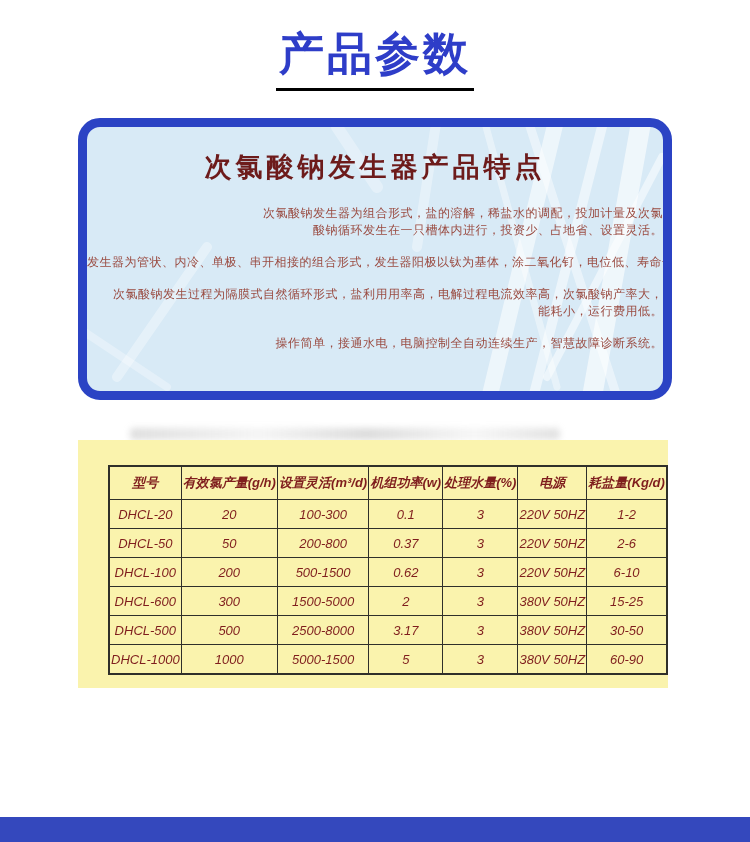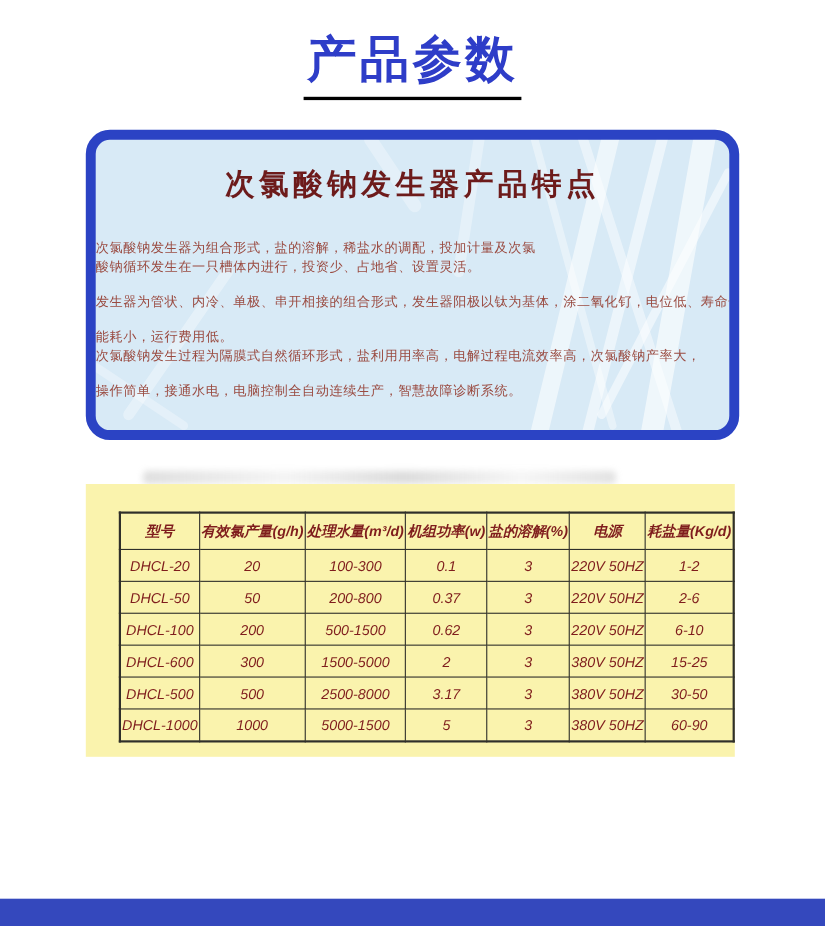--- a/index.html
+++ b/index.html
@@ -28,24 +28,24 @@
     background:#D8EAF6;
     overflow:hidden;
   }
   .streaks{position:absolute;right:0;top:0;width:100%;height:100%;pointer-events:none;}
   .features-inner{position:relative;z-index:2;padding-top:22px;}
   .features-heading{
     text-align:center;
     font-size:27px;font-weight:bold;color:#6D1B1B;
     letter-spacing:4px;
     font-family:"DejaVu Serif","Liberation Serif", serif;
-    margin-bottom:32px;
+    margin-bottom:20px;
   }
   .para{
-    text-align:left;color:#9A4B41;font-size:12px;line-height:17px;
+    text-align:right;color:#9A4B41;font-size:12px;line-height:17px;
     margin-bottom:15px;letter-spacing:0.5px;white-space:nowrap;
   }
   
   .ghost-artifact{
     position:absolute;left:130px;top:428px;width:430px;height:12px;
     background:linear-gradient(90deg,
       rgba(140,140,140,0.28), rgba(170,170,170,0.12) 30%,
       rgba(140,140,140,0.3) 55%, rgba(170,170,170,0.1) 80%,
       rgba(140,140,140,0.25));
     filter:blur(3px);border-radius:4px;
@@ -109,22 +109,22 @@
     <div class="features-heading">次氯酸钠发生器产品特点</div>
     <div>
         <div class="para">
           <div>次氯酸钠发生器为组合形式，盐的溶解，稀盐水的调配，投加计量及次氯</div>
           <div>酸钠循环发生在一只槽体内进行，投资少、占地省、设置灵活。</div>
         </div>
         <div class="para">
           <div>发生器为管状、内冷、单极、串开相接的组合形式，发生器阳极以钛为基体，涂二氧化钌，电位低、寿命长。</div>
         </div>
         <div class="para">
+          <div>次氯酸钠发生过程为隔膜式自然循环形式，盐利用用率高，电解过程电流效率高，次氯酸钠产率大，</div>
           <div>能耗小，运行费用低。</div>
-          <div>次氯酸钠发生过程为隔膜式自然循环形式，盐利用用率高，电解过程电流效率高，次氯酸钠产率大，</div>
         </div>
         <div class="para">
           <div>操作简单，接通水电，电脑控制全自动连续生产，智慧故障诊断系统。</div>
         </div>
       </div>
   </div>
 </div>
 
 <div class="ghost-artifact"></div>
 
@@ -136,23 +136,23 @@
         <col class="c3">
         <col class="c4">
       <col class="c5">
         <col class="c6">
         <col class="c7">
     </colgroup>
     <thead>
       <tr>
           <th>型号</th>
           <th>有效氯产量(g/h)</th>
-          <th>处理水量(m³/d)</th>
+          <th>设置灵活(m³/d)</th>
           <th>机组功率(w)</th>
-          <th>盐的溶解(%)</th>
+          <th>处理水量(%)</th>
           <th>电源</th>
           <th>耗盐量(Kg/d)</th>
         </tr>
     </thead>
     <tbody>
         <tr>
           <td>DHCL-20</td>
           <td>20</td>
           <td>100-300</td>
           <td>0.1</td>

